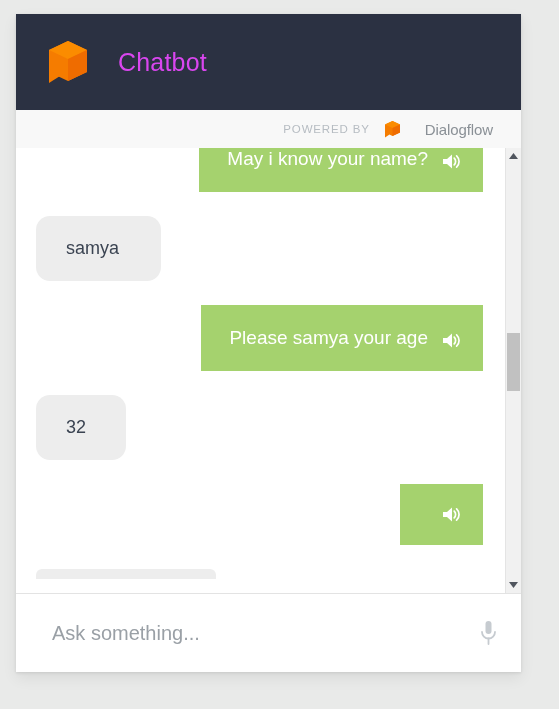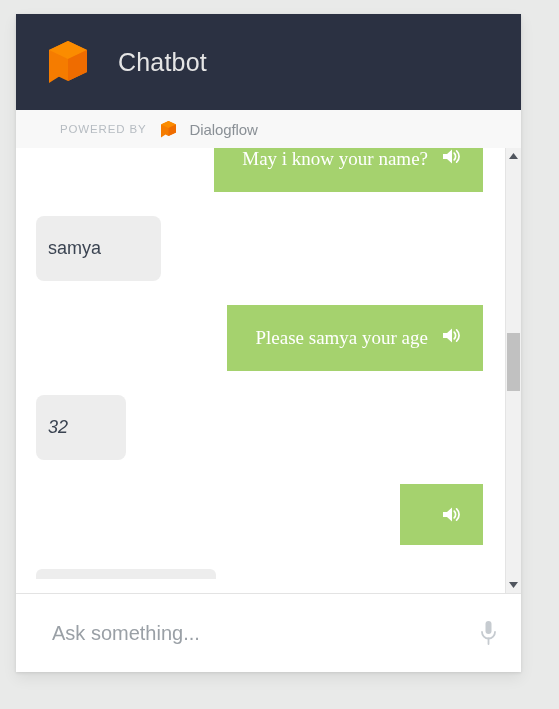--- a/index.html
+++ b/index.html
@@ -37,34 +37,34 @@
     padding-left: 30px;
     flex: 0 0 auto;
   }
   .brand-logo {
     width: 44px;
     height: 46px;
     flex: 0 0 auto;
     display: block;
   }
   .chat-title {
-    color: #e5e5e5;
+    color: #d946ef;
     font-size: 25px;
     font-weight: 400;
     margin-left: 28px;
     letter-spacing: 0.2px;
   }
 
   
   .powered-strip {
     height: 38px;
     background: #f8f8f8;
     display: flex;
     align-items: center;
-    justify-content: flex-start;
+    justify-content: flex-end;
     padding-right: 28px;
     flex: 0 0 auto;
     padding-left: 44px;
   }
   .powered-label {
     font-size: 11.5px;
     letter-spacing: 0.85px;
     color: #b6bcc2;
     margin-right: 14px;
   }
@@ -73,21 +73,21 @@
     align-items: center;
   }
   .df-cube {
     width: 17px;
     height: 18px;
     display: block;
   }
   .df-word {
     font-size: 15px;
     color: #8a9096;
-    margin-left: 12px;
+    margin-left: 24px;
     letter-spacing: -0.1px;
   }
 
   
   .chat-body-wrap {
     flex: 1 1 auto;
     position: relative;
     background: #ffffff;
     overflow: hidden;
     display: flex;
@@ -109,45 +109,44 @@
   .msg-row.first-clipped {
     margin-top: -22px;
   }
 
   .bubble-bot {
     background: #a5d26e;
     color: #ffffff;
     font-size: 19px;
     padding: 22px 22px 22px 28px;
     display: flex;
-    align-items: flex-start;
+    align-items: flex-end;
     max-width: 330px;
     box-sizing: border-box;
-    font-family: Liberation Serif, serif;
   }
   .bubble-bot .bot-text { white-space: nowrap; }
   .speaker-icon {
     width: 19px;
     height: 17px;
     margin-left: 14px;
     flex: 0 0 auto;
     display: block;
   }
 
   .bubble-user {
     background: #ededed;
     color: #3b4452;
     font-size: 18px;
-    padding: 22px 12px;
-    border-radius: 8px;
+    padding: 22px 30px;
+    border-radius: 14px;
     min-width: 80px;
     box-sizing: border-box;
   }
   .bubble-user.w-name { width: 125px; }
-  .bubble-user.w-age  { width: 90px; font-style: italic; }
+  .bubble-user.w-age  { width: 90px; }
 
   
   .bubble-user.clipped {
     height: 10px;
     padding: 0;
     width: 180px;
     border-radius: 6px 6px 0 0;
   }
 
   

